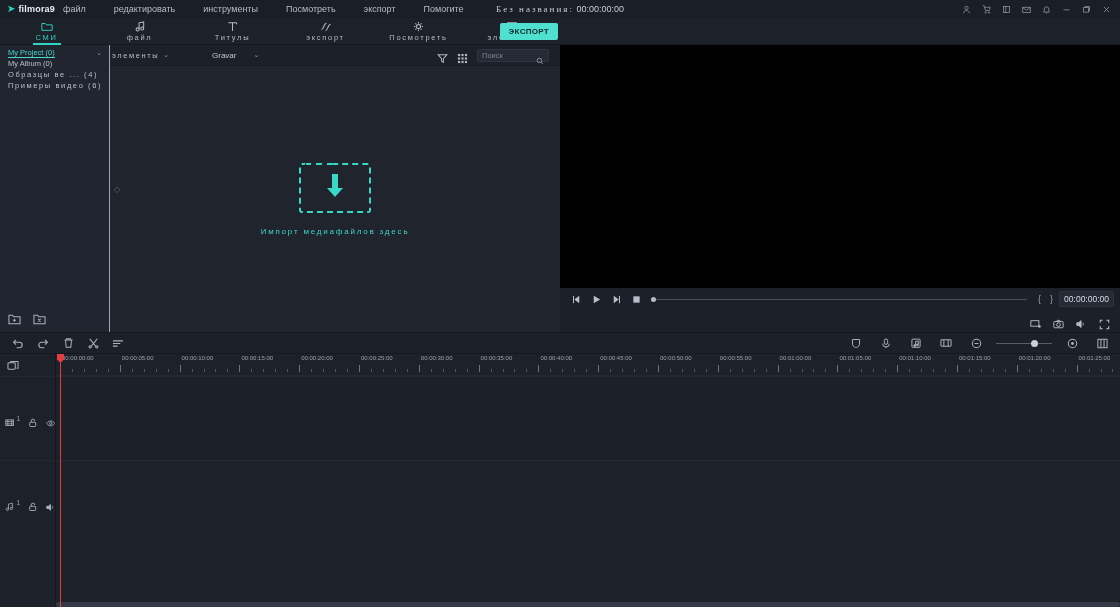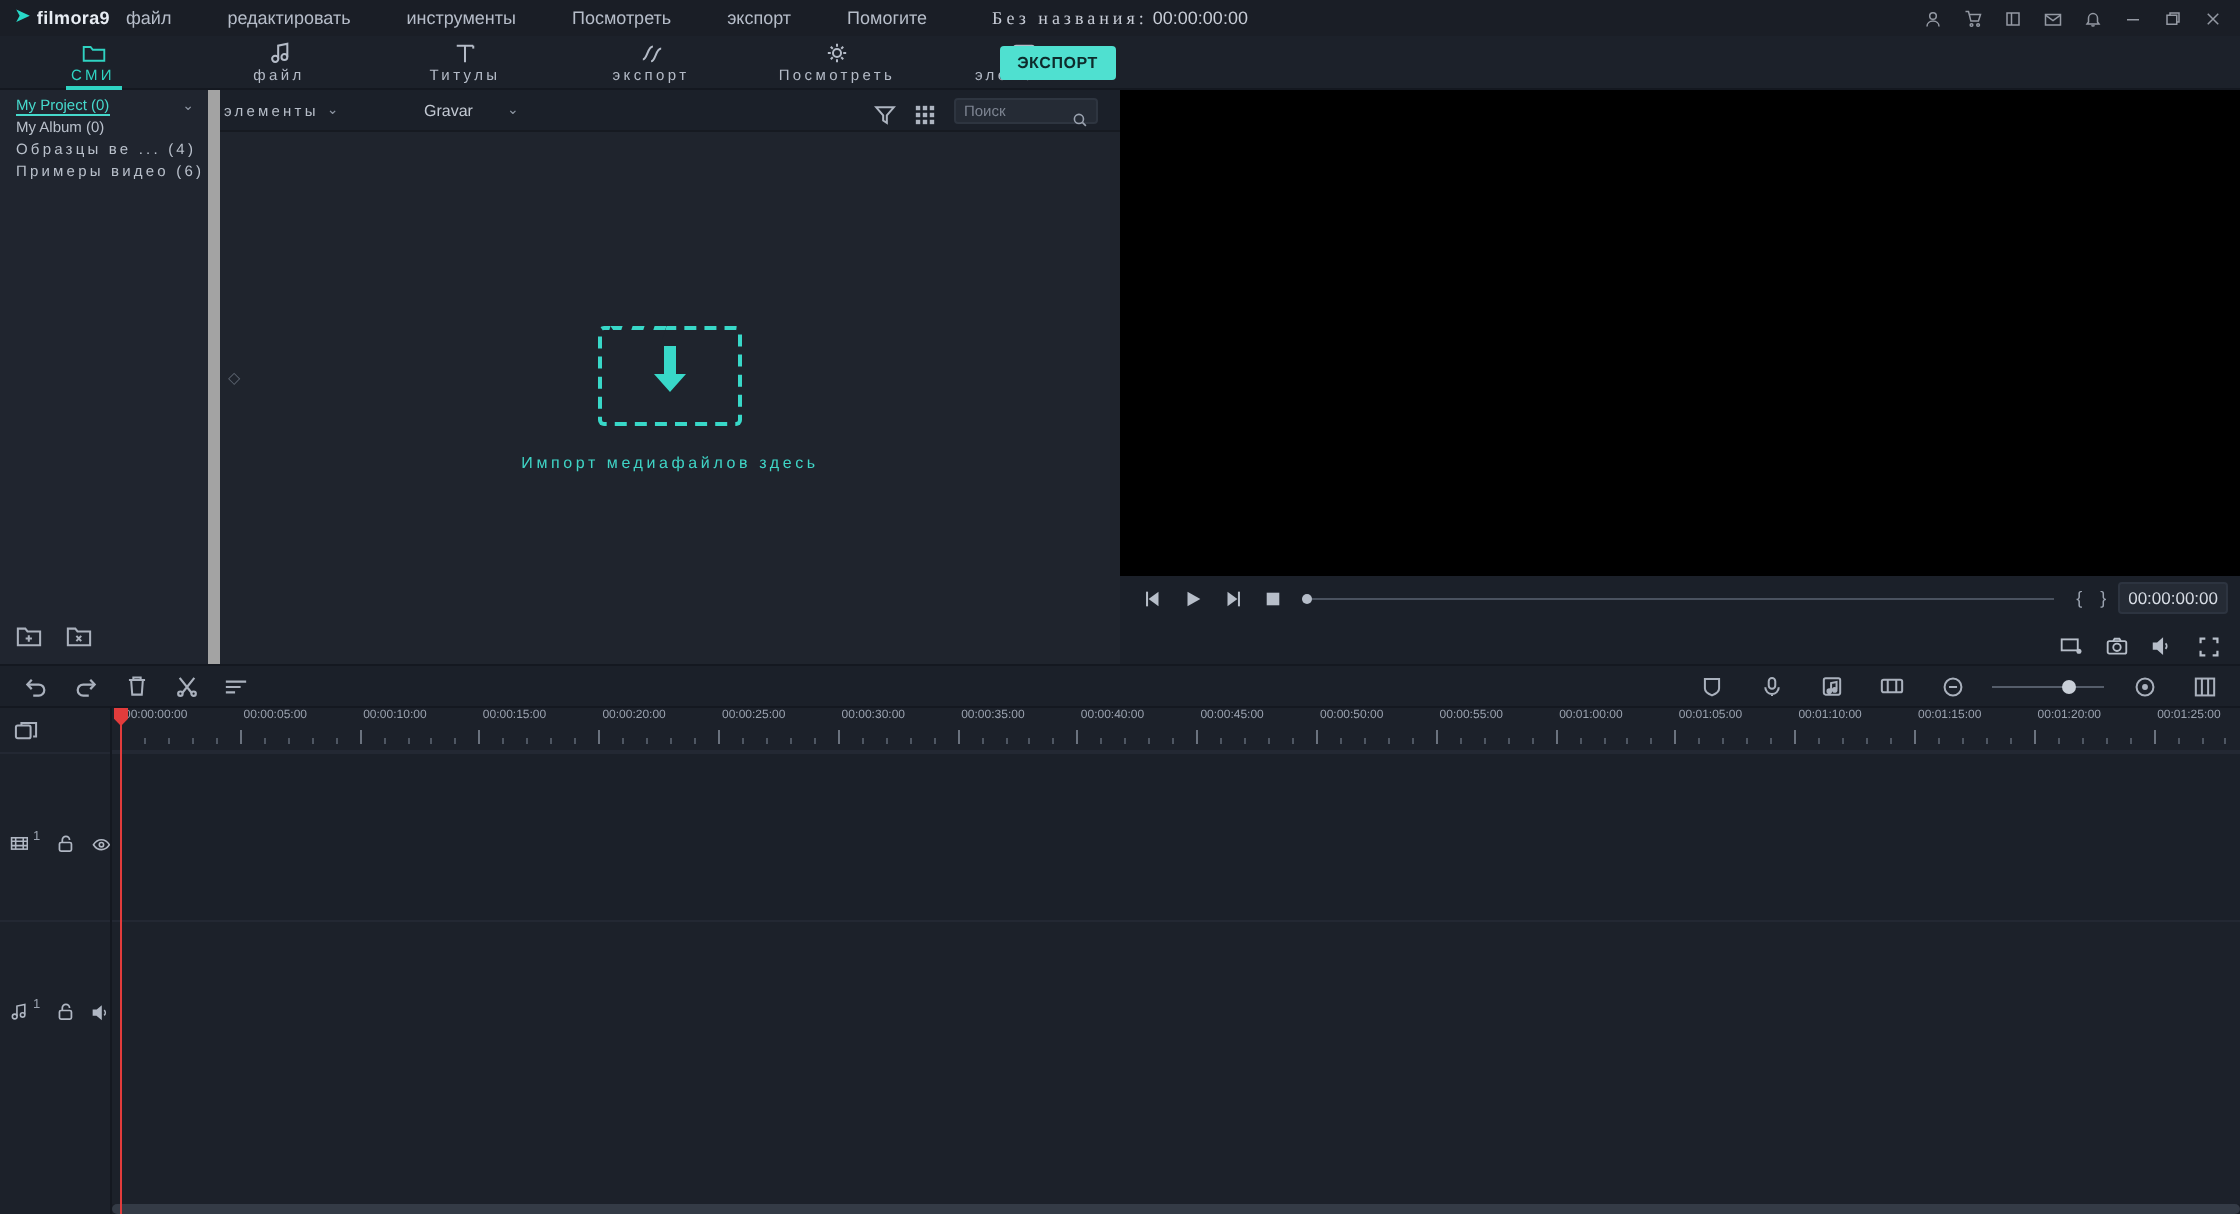--- a/index.html
+++ b/index.html
@@ -53,21 +53,21 @@
     background: #4fe0d0; color: #0e2b2c; border: none;
     font-size: 8px; font-weight: bold; padding: 4px 9px; border-radius: 2px;
     letter-spacing: .3px; cursor: pointer; font-family: inherit;
   }
 
   
   .midrow { display: flex; flex: 0 0 287px; height: 287px; }
 
   
   .libtree {
-    width: 110px; background: #20252f; border-right: 6px solid #a3a3a3;
+    width: 110px; background: #20252f; border-right: 1px solid #a3a3a3;
     display: flex; flex-direction: column; position: relative;
   }
   .tree-items { padding-top: 2px; flex: 1; }
   .tree-row {
     height: 11px; display: flex; align-items: center; font-size: 7.5px;
     padding-left: 8px; cursor: pointer; position: relative; color: #b9c0cb;
   }
   .tree-row.sel { color: #46d9cc; }
   .tree-row.sel .tlbl { border-bottom: 1px solid #46d9cc; }
   .tree-row.indent { }

